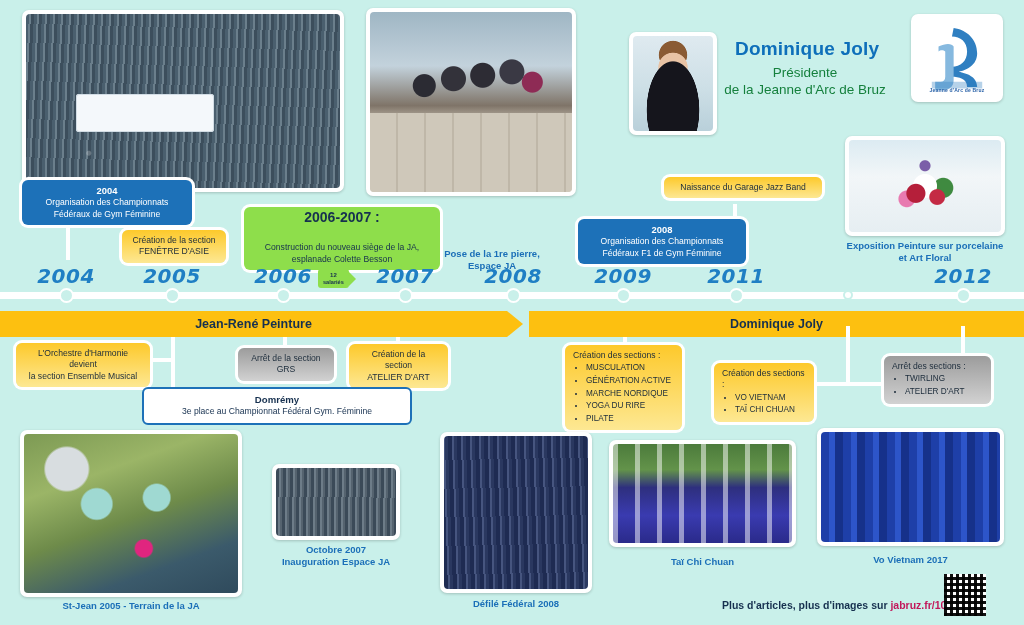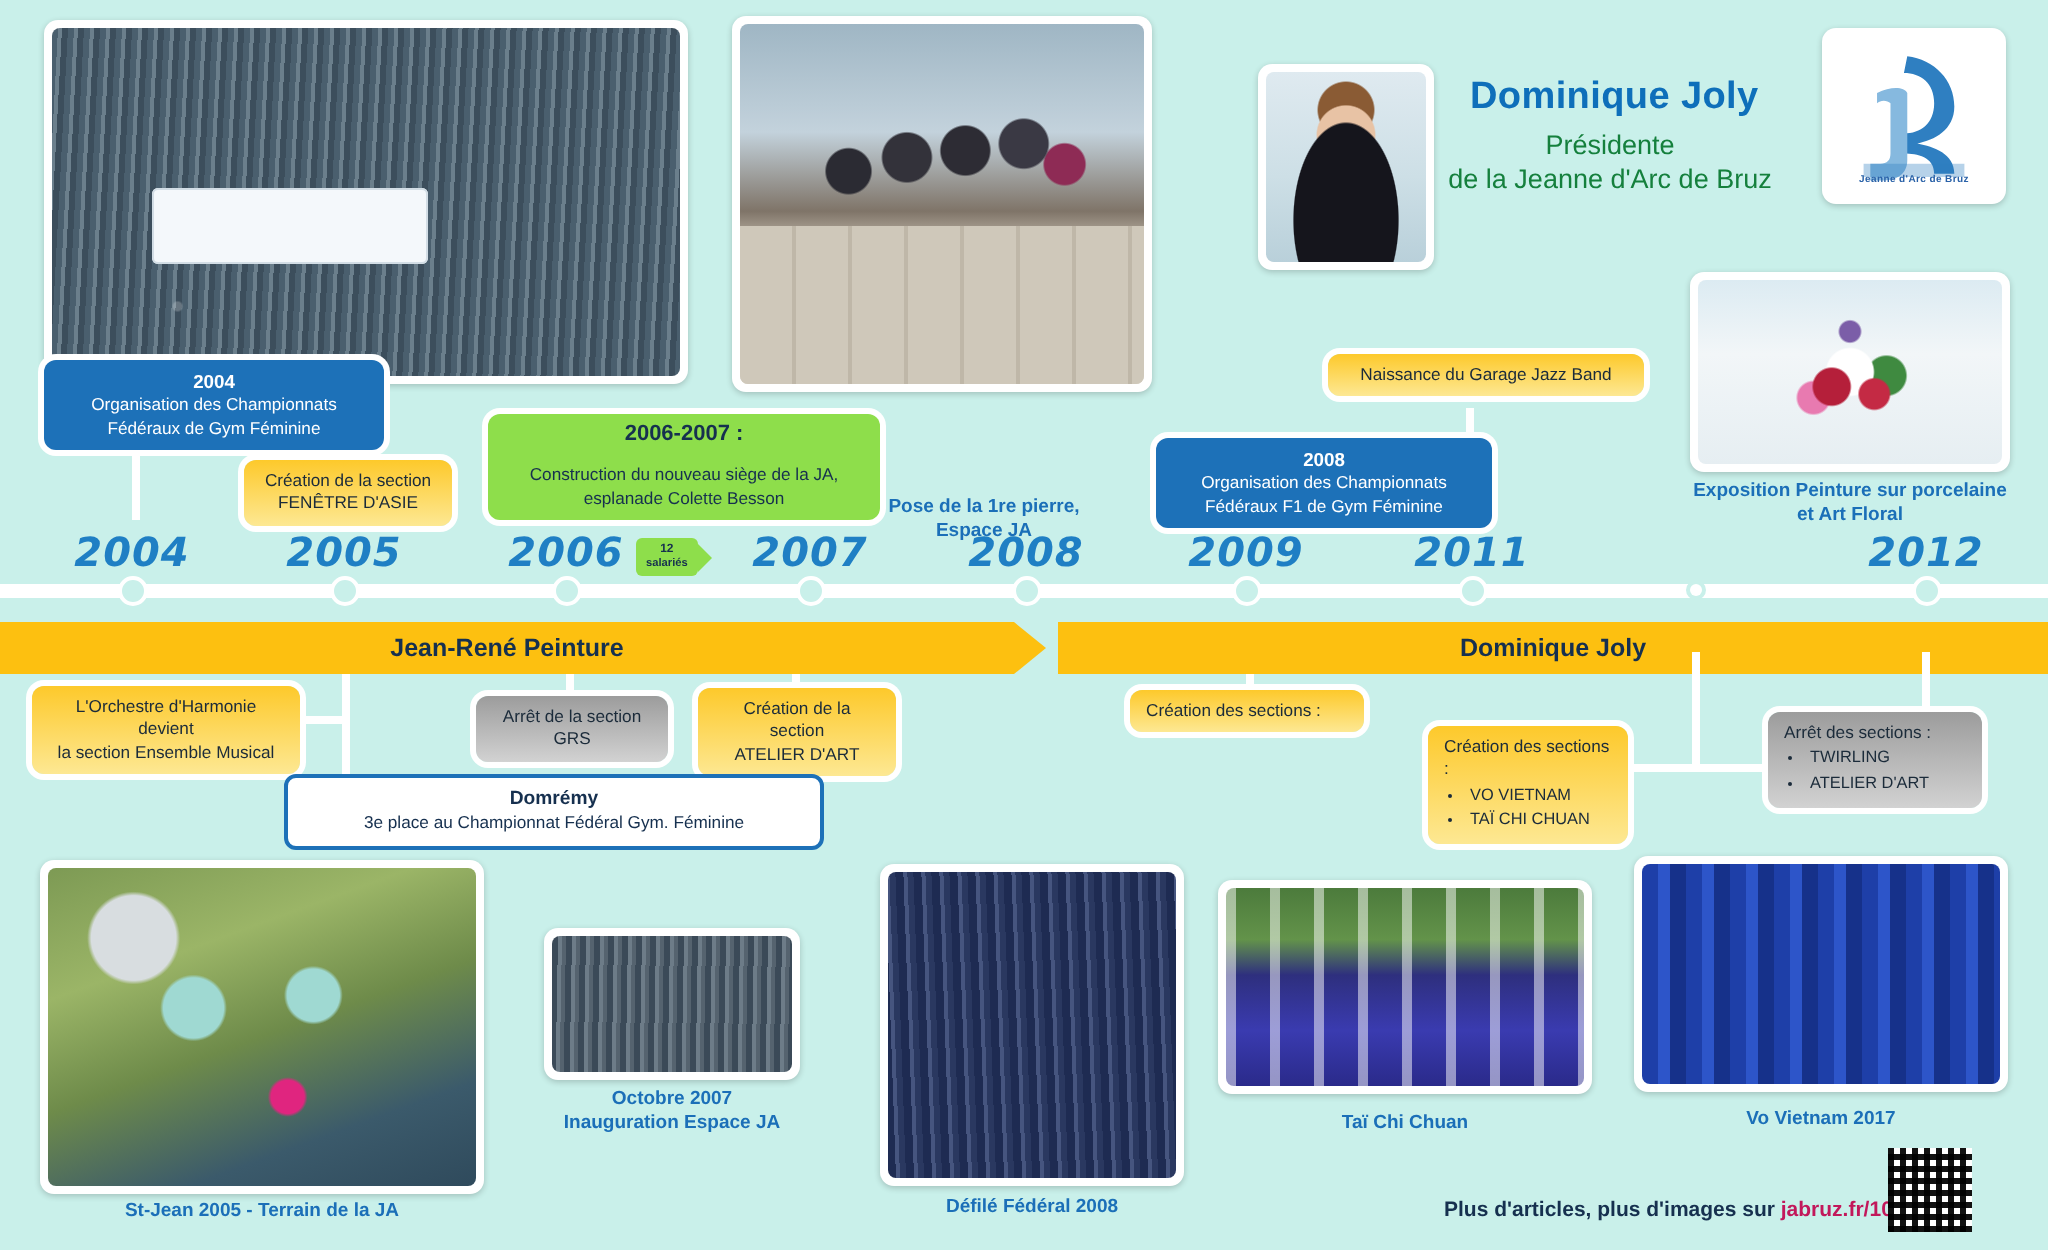--- a/index.html
+++ b/index.html
@@ -202,21 +202,21 @@
     border-radius: 6px;
     padding: 5px 8px;
     font-size: 8.6px;
     line-height: 11.4px;
     text-align: center;
     box-shadow: 0 0 0 3px #ffffff;
   }
   .box.blue { background: #1d71b8; color: #ffffff; }
   .box.blue b { display:block; font-size: 9.4px; margin-bottom: 1px; }
   .box.green { background: #8ede4b; color: #16304f; }
-  .box.green b { display:block; font-size: 11px; margin-bottom: 9px; }
+  .box.green b { display:block; font-size: 14px; margin-bottom: 19px; }
   .box.yellow {
     background: linear-gradient(180deg,#fdc92b 0%, #fde893 100%);
     color: #1b2b3a;
   }
   .box.grey {
     background: linear-gradient(180deg,#9c9c9c 0%, #d2d2d2 100%);
     color: #1b2b3a;
   }
   .box.white-outline {
     background: #ffffff;
@@ -406,20 +406,27 @@
   </div>
 
   <div class="box white-outline" style="left:142px; top:387px; width:270px;">
     <b>Domrémy</b>
     <span>3e place au Championnat Fédéral Gym. Féminine</span>
   </div>
 
   <div class="conn v" style="left:623px; top:337px; height:10px;"></div>
   <div class="box yellow left" style="left:565px; top:345px; width:117px;">
     <div>Création des sections :</div>
+    <ul>
+      <li>MUSCULATION</li>
+      <li>GÉNÉRATION ACTIVE</li>
+      <li>MARCHE NORDIQUE</li>
+      <li>YOGA DU RIRE</li>
+      <li>PILATE</li>
+    </ul>
   </div>
 
   <div class="conn v" style="left:846px; top:326px; height:38px;"></div>
   <div class="conn h" style="left:812px; top:382px; width:78px;"></div>
   <div class="conn v" style="left:846px; top:360px; height:24px;"></div>
   <div class="box yellow left" style="left:714px; top:363px; width:100px;">
     <div>Création des sections :</div>
     <ul>
       <li>VO VIETNAM</li>
       <li>TAÏ CHI CHUAN</li>

